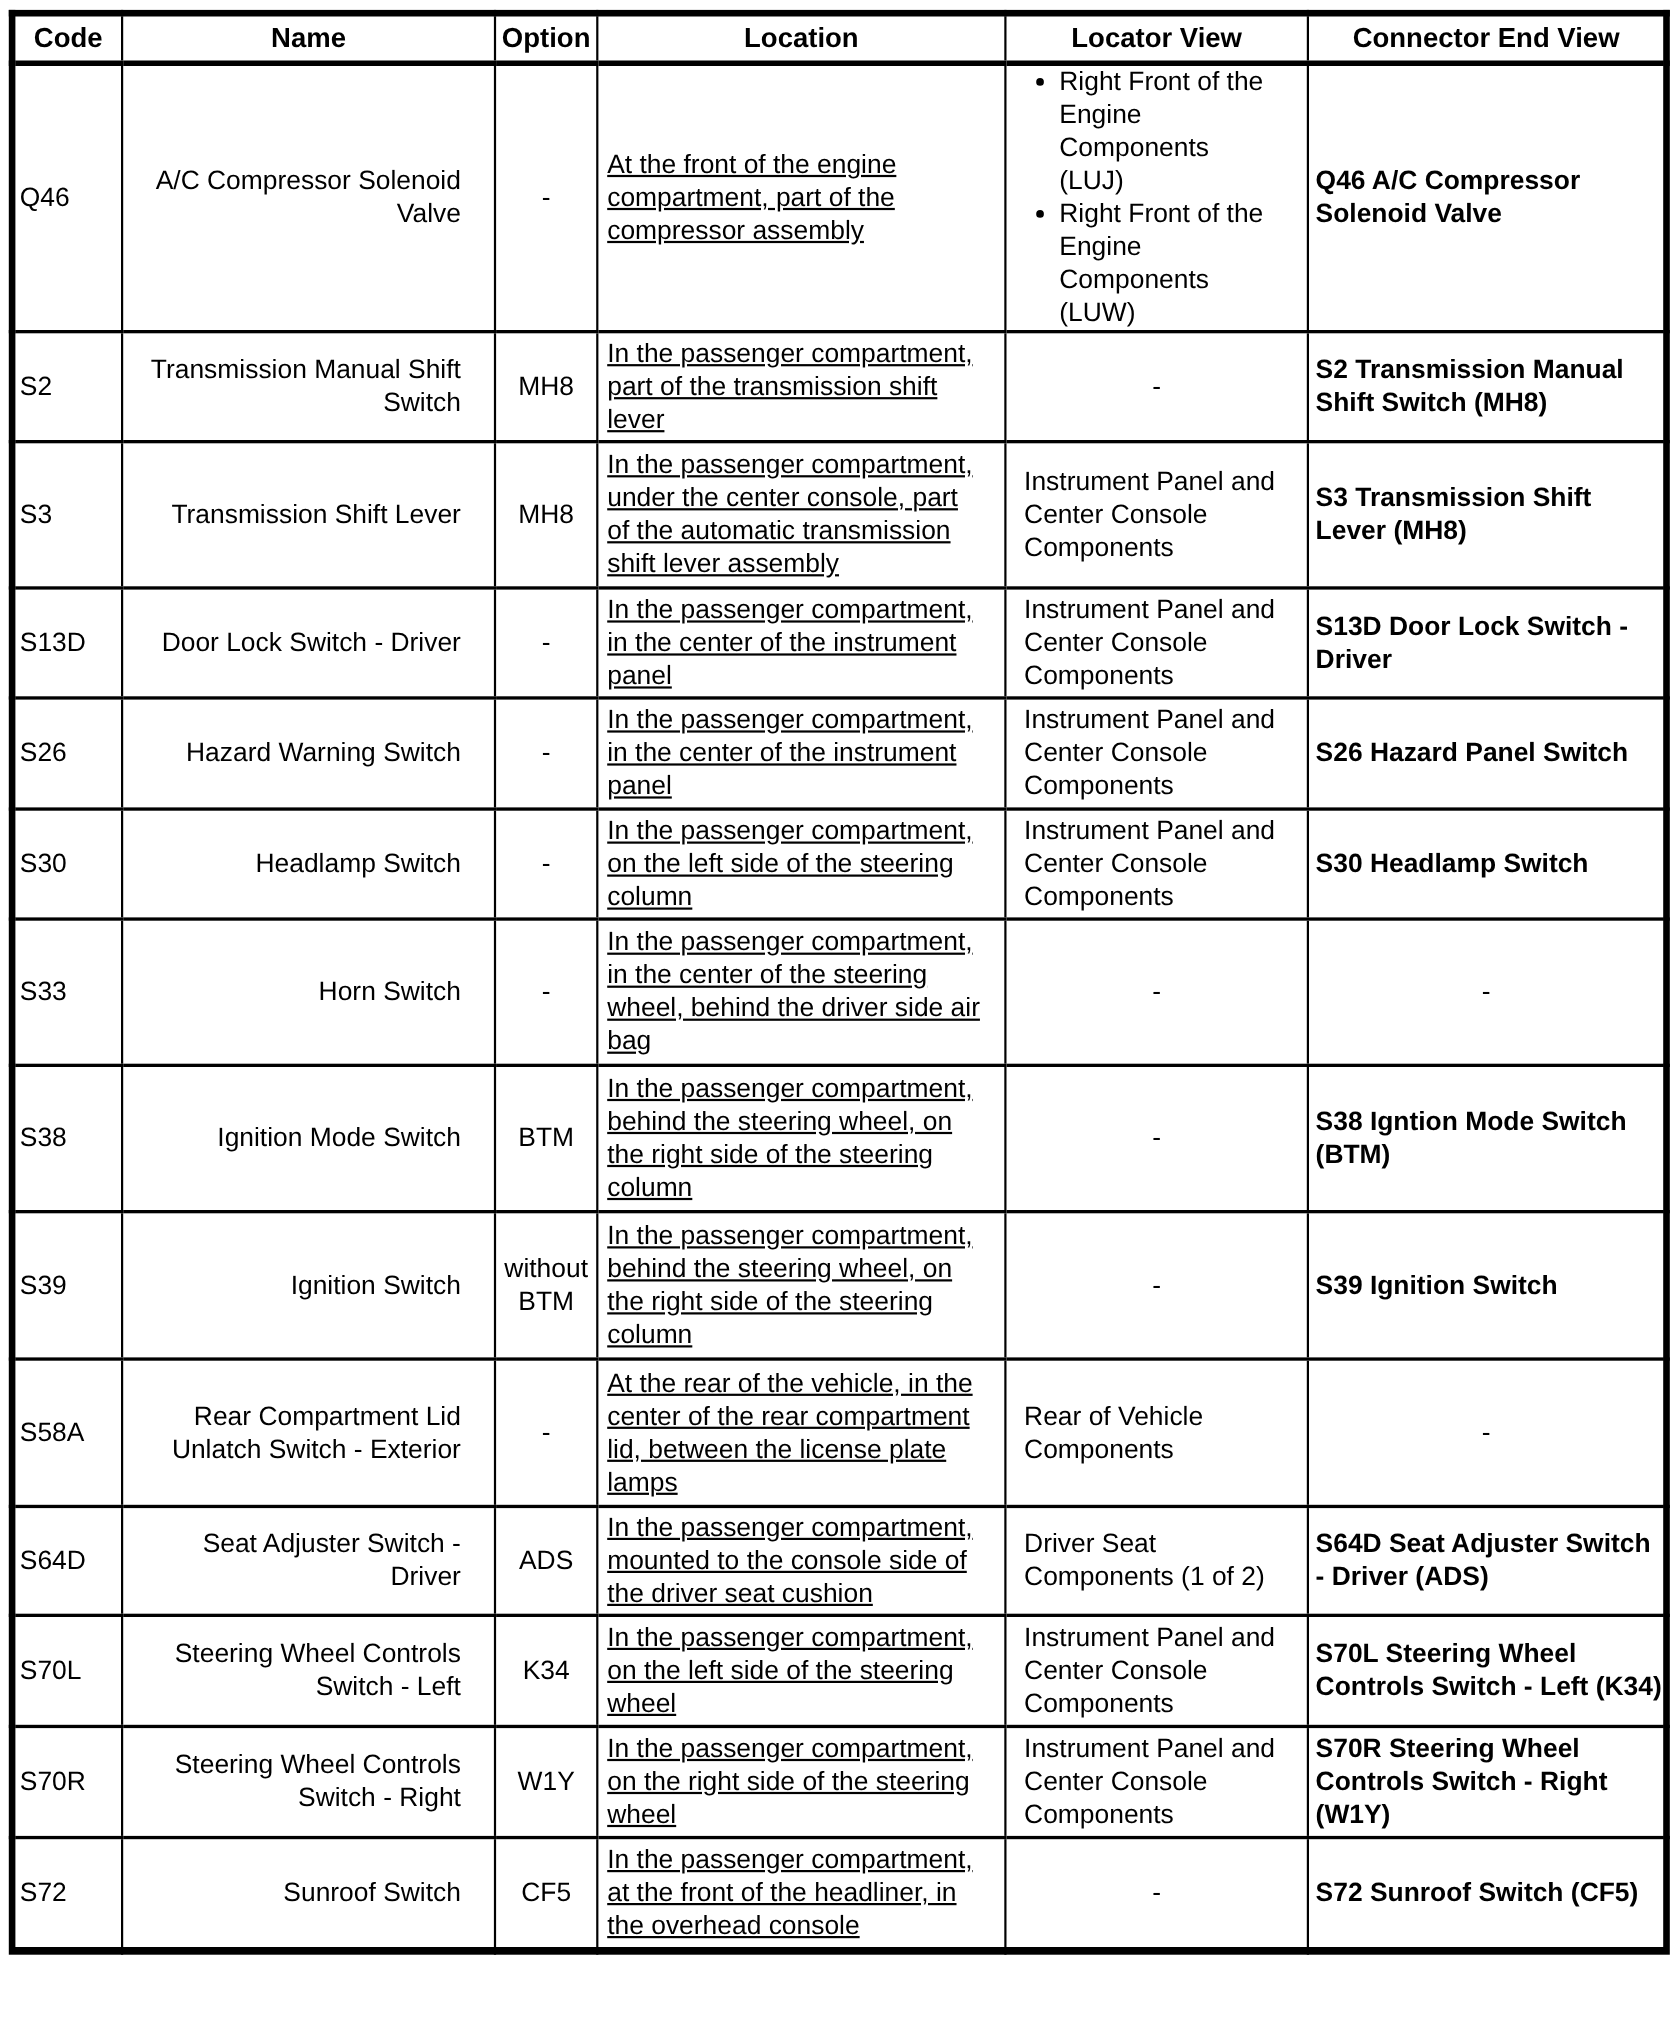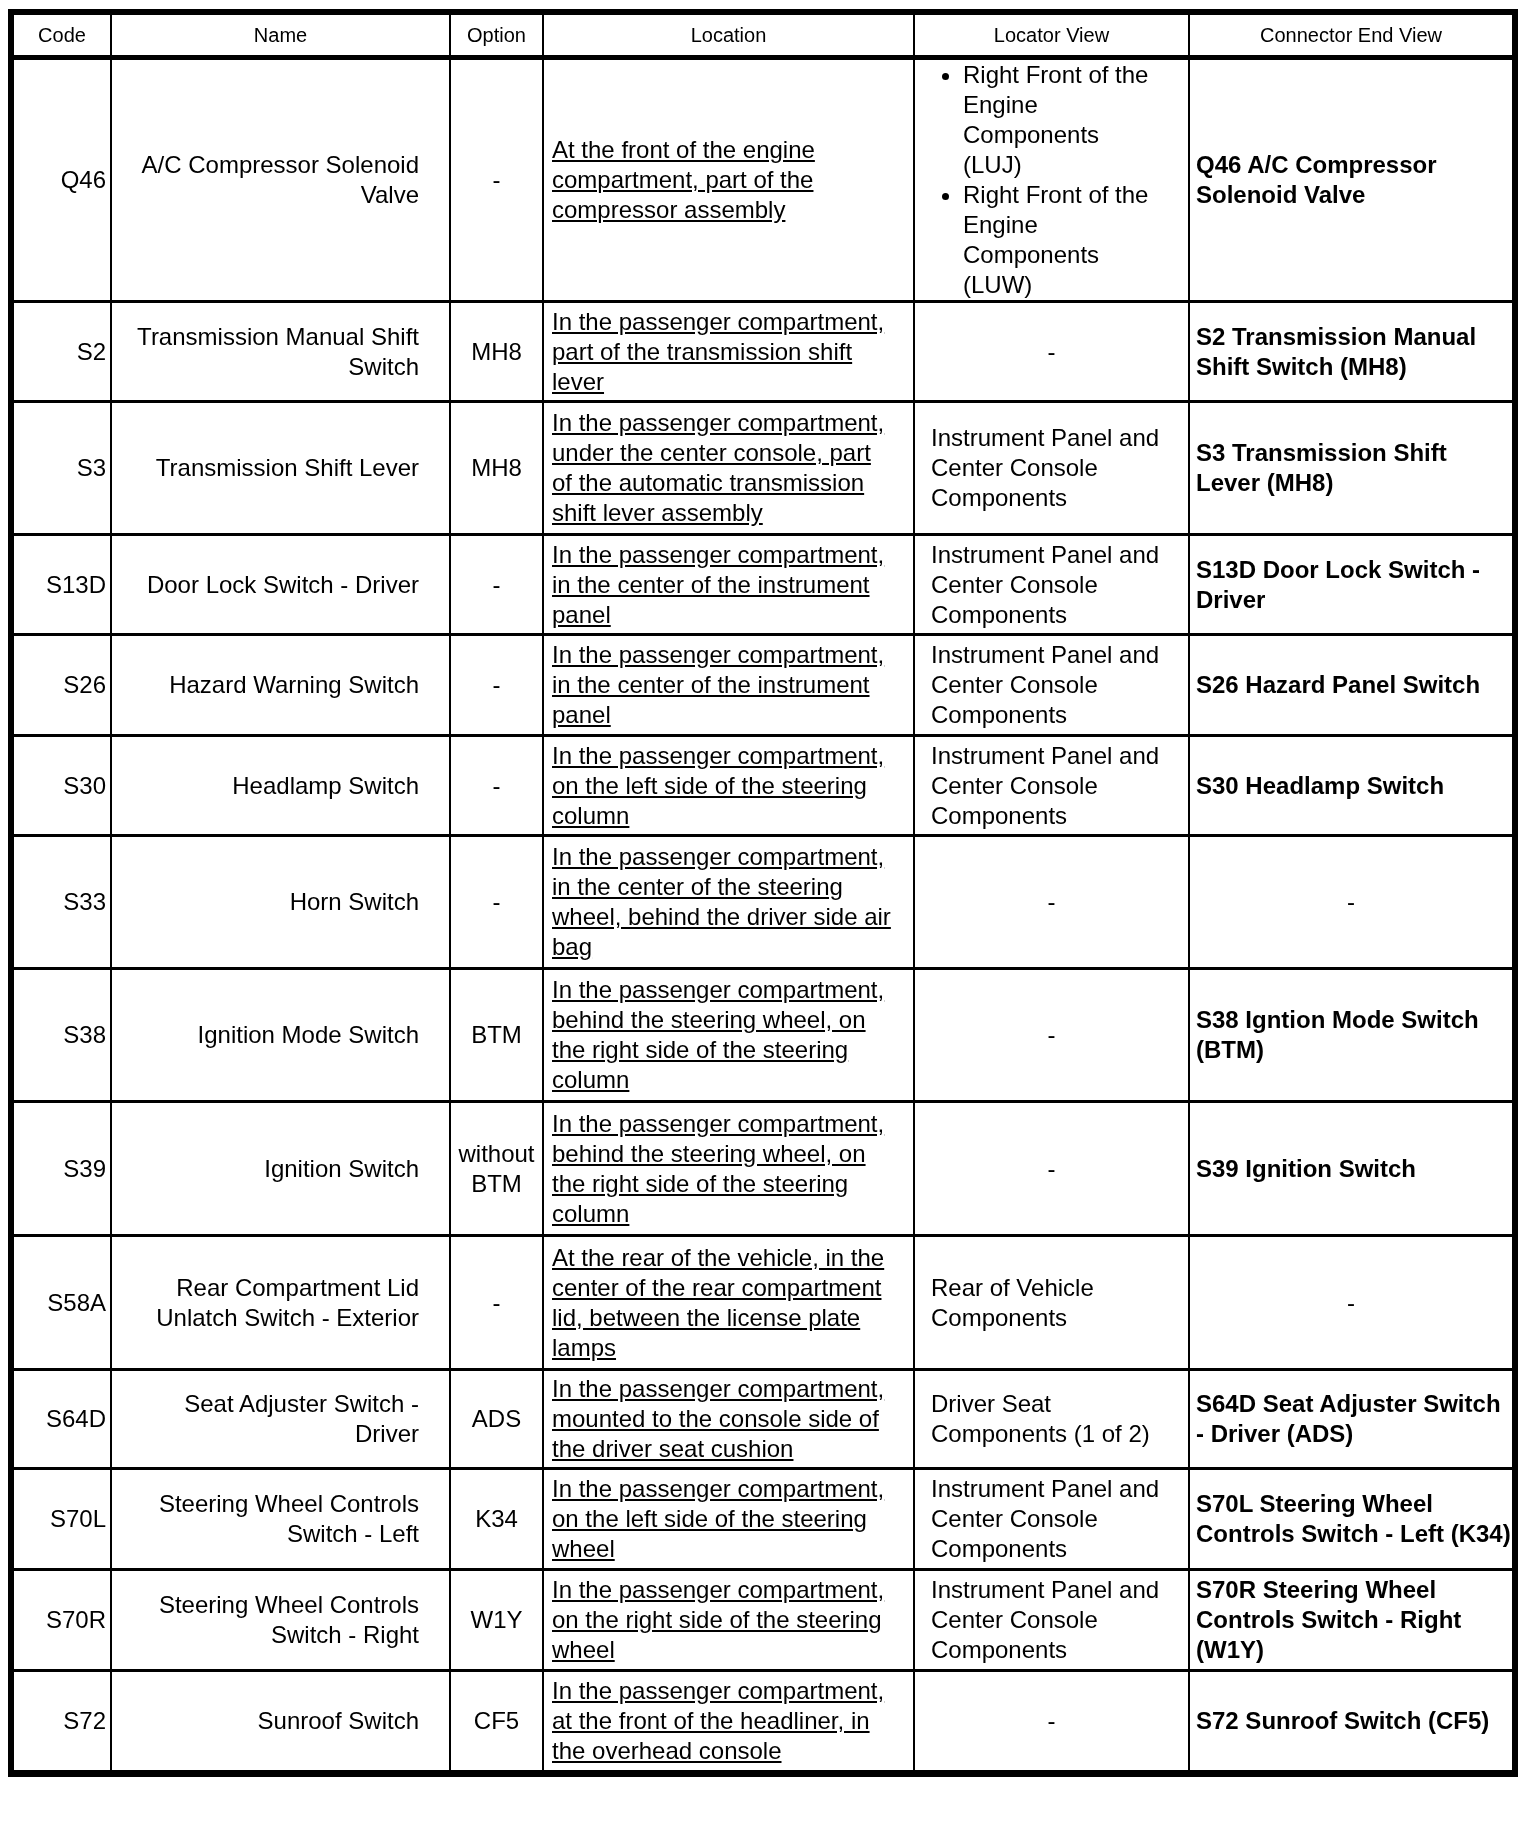--- a/index.html
+++ b/index.html
@@ -27,33 +27,33 @@
   col.c-connector { width: 326px; }
 
   th, td {
     border: 3px solid #000000;
     border-left-width: 2px;
     border-right-width: 2px;
     vertical-align: middle;
     overflow: hidden;
   }
   th {
-    font-size: 20px;
-    font-weight: normal;
+    font-size: 25px;
+    font-weight: bold;
     text-align: center;
     height: 40px;
     border-bottom-width: 5px;
     padding: 0 2px;
   }
   td {
     font-size: 24px;
     line-height: 30px;
   }
   td.code {
-    text-align: right;
+    text-align: left;
     padding: 0 4px;
   }
   td.name {
     text-align: right;
     padding: 0 30px 0 8px;
   }
   td.option {
     text-align: center;
     padding: 0 4px;
     margin-left: 43px;

